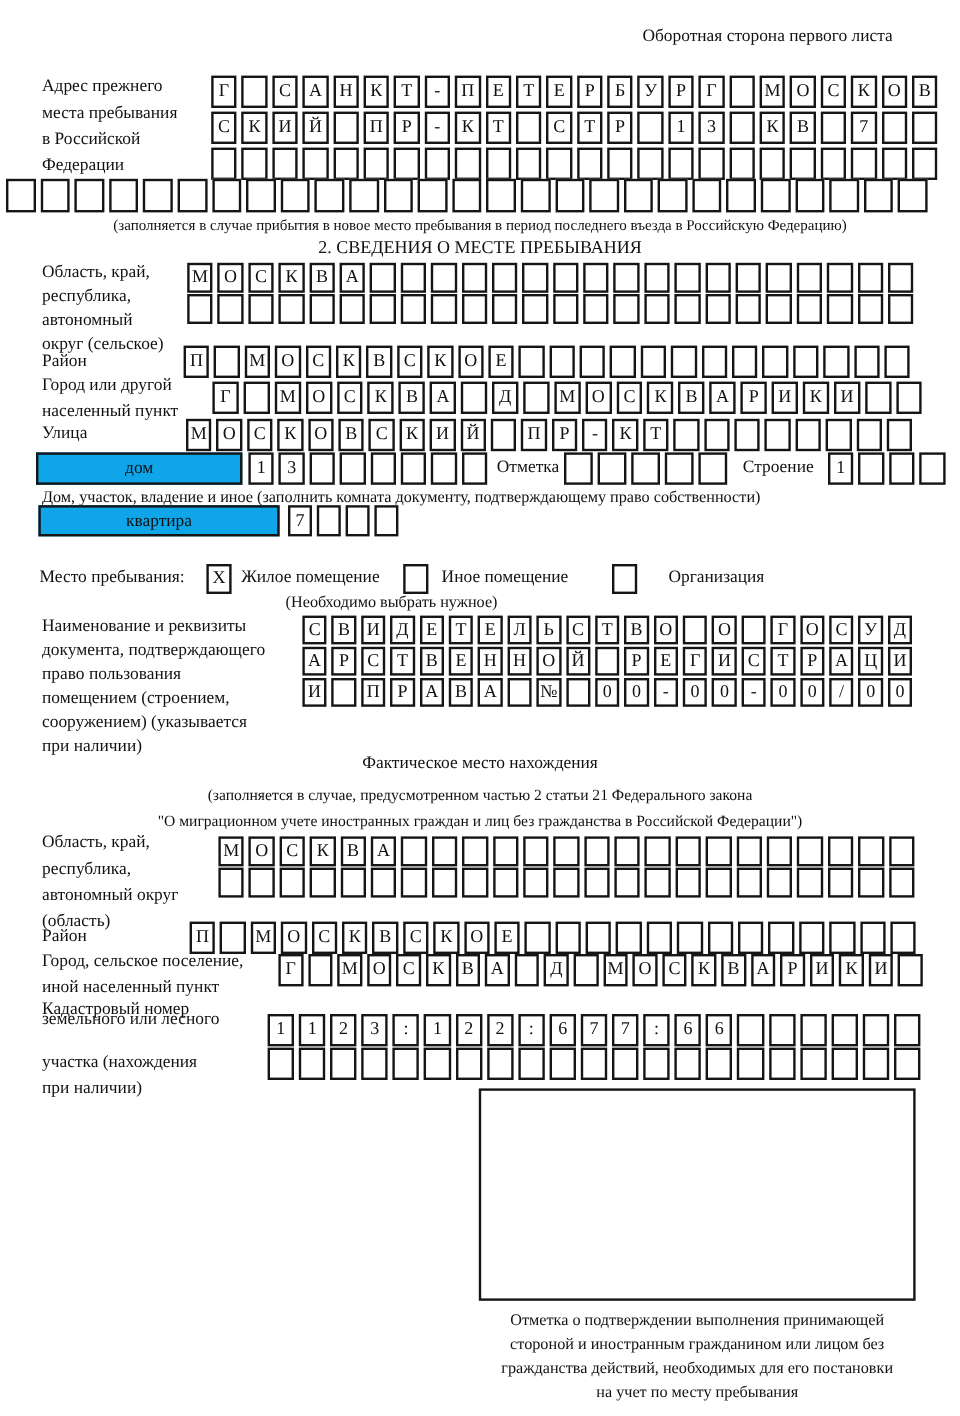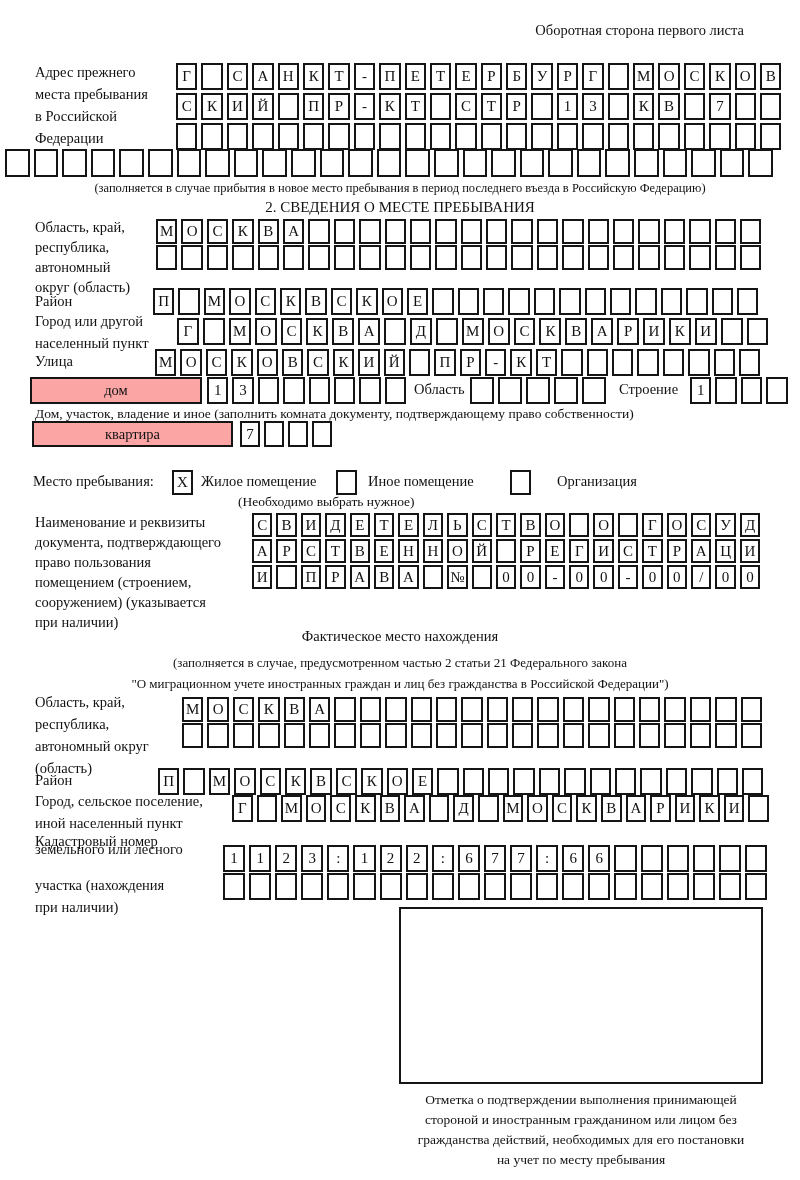--- a/index.html
+++ b/index.html
@@ -15,21 +15,21 @@
   .w219 .cell{width:21.9px}
   .w205 .cell{width:20.6px}
   .wk .cell{width:24px}
   .wq .cell{width:20px;height:26px}
   .h24 .cell{height:25px}
   .lbl{position:absolute;font-size:14.5px;white-space:nowrap}
   .note{position:absolute;font-size:12.5px;white-space:nowrap}
   .mid{position:absolute;font-size:13.5px;white-space:nowrap}
   .ctr{left:0;width:800px;text-align:center}
   .bold{font-weight:normal}
-  .wbox{position:absolute;border:2px solid #151515;box-sizing:border-box;background:#fca5a5;
+  .wbox{position:absolute;border:2px solid #151515;box-sizing:border-box;background:#0ea5e9;
         display:flex;align-items:center;justify-content:center;font-size:14.5px}
   .chk{position:absolute;width:21px;height:25px;border:2px solid #151515;box-sizing:border-box;
        background:#fff;display:flex;align-items:center;justify-content:center;font-size:15px}
 </style>
 </head>
 <body>
 
 <div class="page">
 
   <div class="lbl" style="top:22px;right:56px">Оборотная сторона первого листа</div>
@@ -147,21 +147,21 @@
       <div class="cell"></div>
     </div>
 
   <div class="note ctr" style="top:181px">(заполняется в случае прибытия в новое место пребывания в период последнего въезда в Российскую Федерацию)</div>
 
   <div class="lbl ctr bold" style="top:199px;font-size:15px">2. СВЕДЕНИЯ О МЕСТЕ ПРЕБЫВАНИЯ</div>
 
   <div class="lbl" style="left:35px;top:219px">Область, край,</div>
   <div class="lbl" style="left:35px;top:239px">республика,</div>
   <div class="lbl" style="left:35px;top:259px">автономный</div>
-  <div class="lbl" style="left:35px;top:279px">округ (область)</div>
+  <div class="lbl" style="left:35px;top:279px">округ (сельское)</div>
   <div class="row h24" style="left:156px;top:219px">
       <div class="cell">М</div>
       <div class="cell">О</div>
       <div class="cell">С</div>
       <div class="cell">К</div>
       <div class="cell">В</div>
       <div class="cell">А</div>
       <div class="cell"></div>
       <div class="cell"></div>
       <div class="cell"></div>
@@ -296,21 +296,21 @@
   <div class="row" style="left:207px;top:377px">
       <div class="cell">1</div>
       <div class="cell">3</div>
       <div class="cell"></div>
       <div class="cell"></div>
       <div class="cell"></div>
       <div class="cell"></div>
       <div class="cell"></div>
       <div class="cell"></div>
     </div>
-  <div class="lbl" style="left:414px;top:381px">Область</div>
+  <div class="lbl" style="left:414px;top:381px">Отметка</div>
   <div class="row wk" style="left:470px;top:377px">
       <div class="cell"></div>
       <div class="cell"></div>
       <div class="cell"></div>
       <div class="cell"></div>
       <div class="cell"></div>
     </div>
   <div class="lbl" style="left:619px;top:381px">Строение</div>
   <div class="row" style="left:690px;top:377px">
       <div class="cell">1</div>

